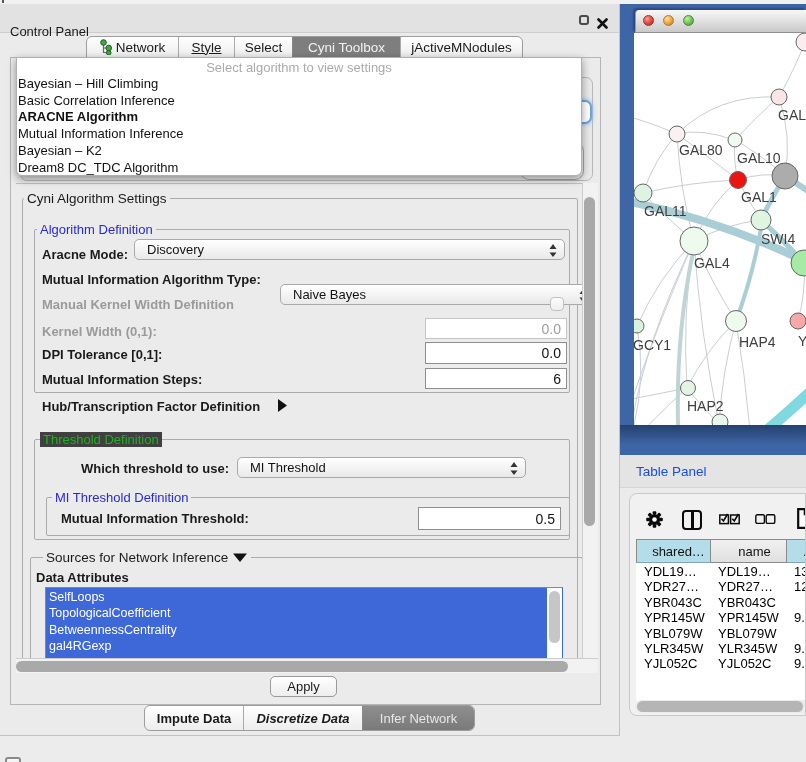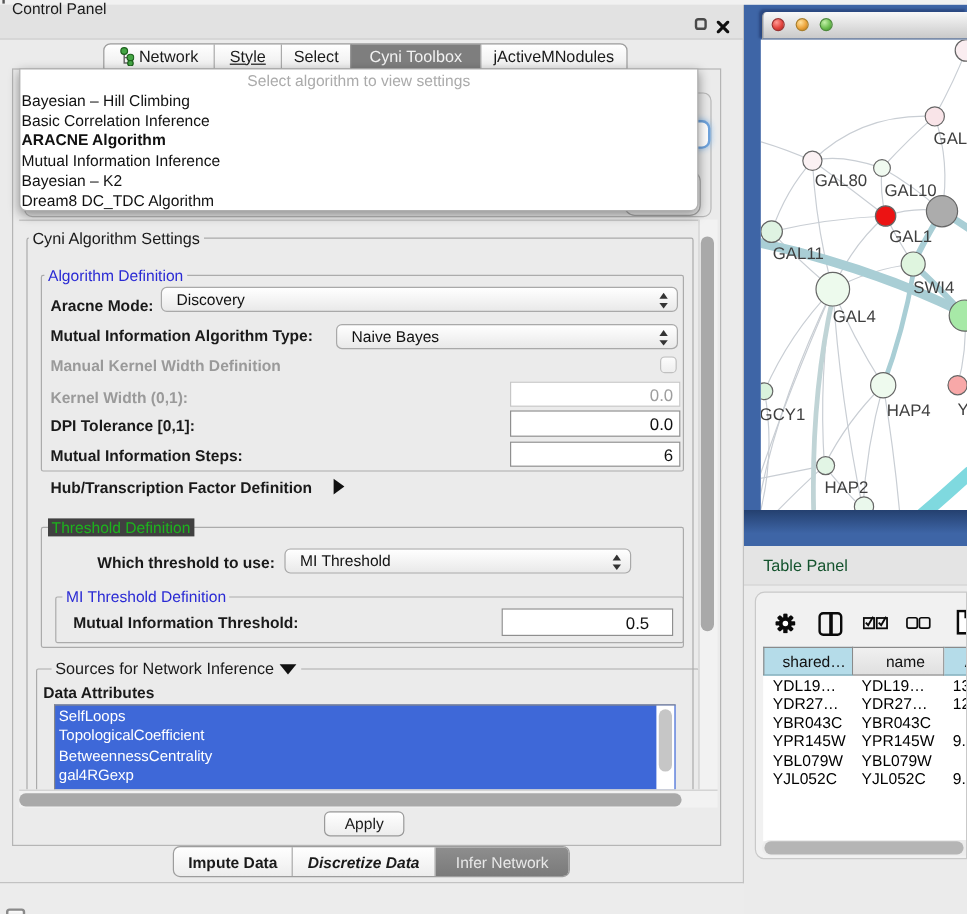--- a/index.html
+++ b/index.html
@@ -8,21 +8,21 @@
 .b{font-weight:bold}
 </style></head>
 <body>
 
 <div class="abs" style="left:0;top:0;width:620px;height:736px;background:#ebebeb;border-right:1px solid #c2c2c2;border-bottom:1px solid #c2c2c2;"></div>
 
 <div class="abs" style="left:0;top:0;width:806px;height:4px;background:#f1f1f1;"></div>
 <div class="abs" style="left:2px;top:0;width:2px;height:3px;background:#555;"></div>
 
 <div class="abs" style="left:0;top:4px;width:619px;height:29px;background:#e2e2e2;border-bottom:1px solid #cdcdcd;"></div>
-<div class="abs" style="left:10px;top:0;font-size:13px;color:#1a1a1a;">Control Panel</div>
+<div class="abs" style="left:10px;top:24px;font-size:13px;color:#1a1a1a;">Control Panel</div>
 <div class="abs" style="left:579px;top:15px;width:10px;height:10px;border:2px solid #4a4a4a;border-radius:3px;"></div>
 <div class="abs" style="left:597px;top:15px;width:11px;height:11px;">
 <svg width="11" height="11">
       <path d="M1.5 1.5 L9.5 9.5 M9.5 1.5 L1.5 9.5" stroke="#111" stroke-width="2.6" stroke-linecap="round"></path>
     </svg>
 </div>
 
 <div class="abs" style="left:10px;top:57px;width:591px;height:648px;background:#ebebeb;border:1px solid #b5b5b5;"></div>
 
 <div id="toptabs" class="abs" style="left:86px;top:36px;width:437px;height:22px;border:1px solid #9d9d9d;border-radius:6px 6px 0 0;background:linear-gradient(#ffffff,#ededed);display:flex;font-size:13.5px;color:#1a1a1a;">
@@ -53,21 +53,21 @@
  <div class="abs" style="left:21px;top:38px;background:#ebebeb;padding:0 3px;font-size:13px;color:#2a2ad4;">Algorithm Definition</div>
  <div class="abs b" style="left:26px;top:63px;color:#1a1a1a;">Aracne Mode:</div>
  <div class="abs" style="left:118px;top:55px;width:431px;height:21px;border:1px solid #a9a9a9;border-radius:5px;background:linear-gradient(#ffffff,#e9e9e9);padding-left:39px;">
    <div style="position:absolute;left:12px;top:2px;font-size:13px;color:#111;">Discovery</div>
    <svg style="position:absolute;right:7px;top:3.5px" width="8" height="14">
         <path d="M4 0 L7.5 5 H0.5 Z" fill="#333"></path>
         <path d="M4 13 L0.5 8.5 H7.5 Z" fill="#333"></path>
       </svg>
  </div>
  <div class="abs b" style="left:26px;top:88px;color:#1a1a1a;">Mutual Information Algorithm Type:</div>
- <div class="abs" style="left:264px;top:86px;width:285px;height:21px;border:1px solid #a9a9a9;border-radius:5px;background:linear-gradient(#ffffff,#e9e9e9);">
+ <div class="abs" style="left:264px;top:100px;width:315px;height:21px;border:1px solid #a9a9a9;border-radius:5px;background:linear-gradient(#ffffff,#e9e9e9);">
    <div style="position:absolute;left:12px;top:2px;font-size:13px;color:#111;">Naive Bayes</div>
    <svg style="position:absolute;right:7px;top:3.5px" width="8" height="14">
         <path d="M4 0 L7.5 5 H0.5 Z" fill="#333"></path>
         <path d="M4 13 L0.5 8.5 H7.5 Z" fill="#333"></path>
       </svg>
  </div>
  <div class="abs b" style="left:26px;top:113px;color:#9a9a9a;">Manual Kernel Width Definition</div>
  <div class="abs" style="left:534px;top:113px;width:14px;height:14px;border:1px solid #c0c0c0;border-radius:4px;background:linear-gradient(#fcfcfc,#eeeeee);"></div>
  <div class="abs b" style="left:26px;top:140px;color:#9a9a9a;">Kernel Width (0,1):</div>
  <div class="abs" style="left:409px;top:134px;width:142px;height:21px;border:1px solid #c6c6c6;background:#fff;font-size:14px;color:#9e9e9e;text-align:right;line-height:20px;padding-right:5px;">0.0</div>
@@ -88,21 +88,21 @@
    <div style="position:absolute;left:12px;top:2px;font-size:13px;color:#111;">MI Threshold</div>
    <svg style="position:absolute;right:7px;top:3.5px" width="8" height="14">
         <path d="M4 0 L7.5 5 H0.5 Z" fill="#333"></path>
         <path d="M4 13 L0.5 8.5 H7.5 Z" fill="#333"></path>
       </svg>
  </div>
 
  <div class="abs" style="left:30px;top:313px;width:524px;height:39px;border:1px solid #ababab;border-radius:2px;"></div>
  <div class="abs" style="left:36px;top:306px;background:#ebebeb;padding:0 3px;font-size:13px;color:#2a2ad4;">MI Threshold Definition</div>
  <div class="abs b" style="left:45px;top:327px;color:#1a1a1a;">Mutual Information Threshold:</div>
- <div class="abs" style="left:402px;top:323px;width:143px;height:23px;border:1px solid #8f8f8f;background:#fff;font-size:14px;color:#111;text-align:right;line-height:22px;padding-right:19px;">0.5</div>
+ <div class="abs" style="left:402px;top:323px;width:143px;height:23px;border:1px solid #8f8f8f;background:#fff;font-size:14px;color:#111;text-align:right;line-height:22px;padding-right:5px;">0.5</div>
 
  <div class="abs" style="left:14px;top:373px;width:553px;height:111px;border:1px solid #ababab;border-radius:2px;"></div>
  <div class="abs" style="left:27px;top:366px;background:#ebebeb;padding:0 3px;font-size:13.5px;color:#1a1a1a;">Sources for Network Inference <svg style="vertical-align:-1px" width="16" height="11">
         <path d="M1 1.5 L15 1.5 L8 10 Z" fill="#111"></path>
       </svg></div>
  <div class="abs b" style="left:20px;top:386px;font-size:13px;color:#1a1a1a;">Data Attributes</div>
 
  <div class="abs" style="left:29px;top:403px;width:518px;height:72px;background:#3e68d8;border:1px solid #888;border-right:none;color:#fff;font-size:12.5px;line-height:16.3px;padding:1px 0 0 3px;">SelfLoops<br>TopologicalCoefficient<br>BetweennessCentrality<br>gal4RGexp</div>
  <div class="abs" style="left:531px;top:404px;width:15px;height:70px;background:#fff;"></div>
  <div class="abs" style="left:533px;top:407px;width:11px;height:52px;background:#c6c6c6;border-radius:6px;"></div>
@@ -218,21 +218,21 @@
 <text x="778" y="120">GAL7</text>
 <text x="633" y="350">GCY1</text>
 <text x="739" y="347">HAP4</text>
 <text x="798" y="346">YBR</text>
 <text x="687" y="411">HAP2</text>
 </g>
 </svg>
 </div>
 
 <div class="abs" style="left:620px;top:455px;width:186px;height:33px;background:#e4e4e4;border-bottom:1px solid #d5d5d5;"></div>
-<div class="abs" style="left:636px;top:464px;font-size:13.5px;color:#14532d;">Table Panel</div>
+<div class="abs" style="left:636px;top:464px;font-size:13.5px;color:#1d4ed8;">Table Panel</div>
 <div class="abs" style="left:620px;top:489px;width:186px;height:273px;background:#ebebeb;"></div>
 <div id="tablebox" class="abs" style="left:629px;top:493px;width:177px;height:223px;background:#fff;border:1px solid #c9c9c9;border-radius:8px 0 0 8px;overflow:hidden;background:#f1f1f1;">
  <div class="abs" style="left:6px;top:69px;width:171px;height:138px;background:#fff;"></div>
 
  <svg class="abs" style="left:16px;top:17px" width="17" height="17" viewBox="0 0 17 17">
    <g fill="#0a0a0a">
     <circle cx="8.5" cy="8.5" r="5.6"></circle>
     <g transform="rotate(0 8.5 8.5)">
           <rect x="6.7" y="0.2" width="3.6" height="3.4" rx="1"></rect>
         </g>
@@ -280,18 +280,19 @@
  <div class="abs" style="left:6px;top:45px;width:75px;height:24px;background:#b5dce9;border:1px solid #8a8a8a;border-bottom:1px solid #7da7b5;text-align:center;font-size:13px;color:#111;line-height:23px;padding-left:10px;">shared…</div>
  <div class="abs" style="left:81px;top:45px;width:76px;height:24px;background:linear-gradient(#f0f0f0,#e0e0e0);border:1px solid #8a8a8a;border-left:none;text-align:center;font-size:13px;color:#111;line-height:23px;padding-left:12px;">name</div>
  <div class="abs" style="left:157px;top:45px;width:20px;height:24px;background:#b5dce9;border:1px solid #8a8a8a;border-left:none;border-bottom:1px solid #7da7b5;font-size:13px;color:#111;line-height:23px;padding-left:17px;overflow:hidden;">A</div>
 
  <div class="abs" style="left:6px;top:70px;width:171px;font-size:13px;color:#000;line-height:15.4px;white-space:nowrap;">
   <div><span style="display:inline-block;width:75px;padding-left:8px;">YDL19…</span><span style="display:inline-block;width:75px;padding-left:7px;">YDL19…</span><span style="padding-left:8px;">13</span></div>
   <div><span style="display:inline-block;width:75px;padding-left:8px;">YDR27…</span><span style="display:inline-block;width:75px;padding-left:7px;">YDR27…</span><span style="padding-left:8px;">12</span></div>
   <div><span style="display:inline-block;width:75px;padding-left:8px;">YBR043C</span><span style="display:inline-block;width:75px;padding-left:7px;">YBR043C</span><span></span></div>
   <div><span style="display:inline-block;width:75px;padding-left:8px;">YPR145W</span><span style="display:inline-block;width:75px;padding-left:7px;">YPR145W</span><span style="padding-left:8px;">9.</span></div>
   <div><span style="display:inline-block;width:75px;padding-left:8px;">YBL079W</span><span style="display:inline-block;width:75px;padding-left:7px;">YBL079W</span><span></span></div>
+  <div><span style="display:inline-block;width:75px;padding-left:8px;">YLR345W</span><span style="display:inline-block;width:75px;padding-left:7px;">YLR345W</span><span style="padding-left:8px;">9.</span></div>
   <div><span style="display:inline-block;width:75px;padding-left:8px;">YJL052C</span><span style="display:inline-block;width:75px;padding-left:7px;">YJL052C</span><span style="padding-left:8px;">9.</span></div>
  </div>
 
  <div class="abs" style="left:5px;top:206px;width:172px;height:13px;background:#ececec;border-radius:7px 0 0 7px;"></div>
  <div class="abs" style="left:7px;top:207px;width:166px;height:11px;background:#b5b5b5;border-radius:6px;"></div>
 </div>
 
 </body></html>

